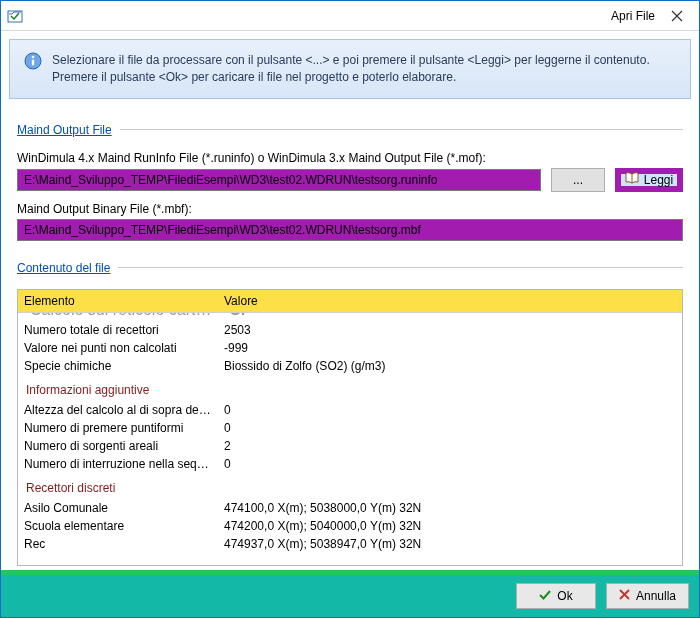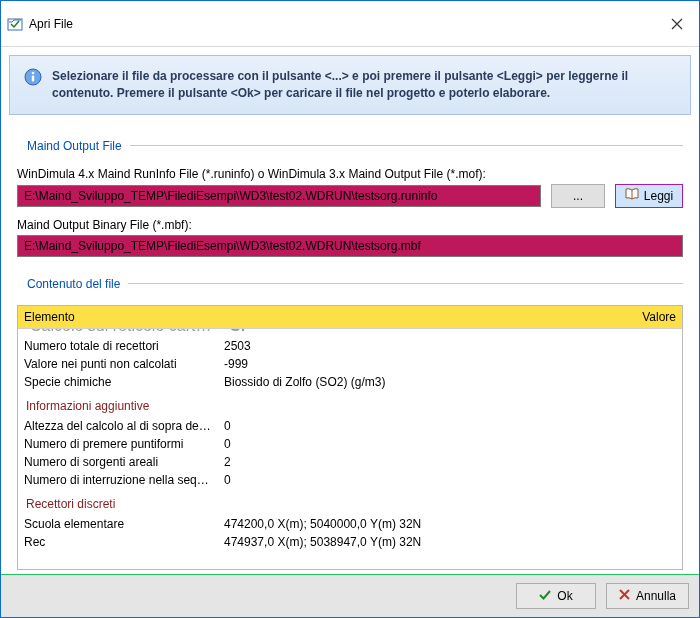--- a/index.html
+++ b/index.html
@@ -1,47 +1,47 @@
 <!DOCTYPE html>
 <html><head>
 <meta charset="utf-8">
 <style>
   * { box-sizing: border-box; }
   html, body { margin: 0; padding: 0; font-family: "Segoe UI", Tahoma, sans-serif; font-size: 12px; color: #000; }
   .window { width: 700px; height: 618px; border: 1px solid #0a6ccc; background: #fff; display: flex; flex-direction: column; }
-  .titlebar { height: 46px; display: flex; align-items: center; padding: 0 0 0 6px; border-bottom: 1px solid #d9d9d9; background: #fff; }
+  .titlebar { height: 30px; display: flex; align-items: center; padding: 0 0 0 6px; border-bottom: 1px solid #d9d9d9; background: #fff; text-align: right; }
   .titlebar .icon { width: 16px; height: 16px; margin-right: 6px; }
   .titlebar .title { flex: 1; font-size: 12px; }
   .titlebar .close { width: 44px; height: 29px; display: flex; align-items: center; justify-content: center; }
   .titlebar .close svg { width: 12px; height: 12px; }
   .infobar { margin: 8px 8px 4px 8px; padding: 12px 14px; background: linear-gradient(#e8f0fb, #d7e6f7); border: 1px solid #a9c3e6; display: flex; gap: 10px; color: #2a3c5b; }
   .infobar .ico { flex: 0 0 auto; }
-  .infobar .txt { line-height: 1.4; font-weight: bold; }
+  .infobar .txt { line-height: 1.4; }
   .content { padding: 10px 16px 4px 16px; flex: 1; overflow: hidden; display: flex; flex-direction: column; }
-  .fieldset-label { color: #0050b7; display: flex; align-items: center; gap: 8px; margin: 10px 0 14px 10px; }
+  .fieldset-label { color: #0050b7; display: flex; align-items: center; gap: 8px; margin: 10px 0 14px 0; text-decoration: underline; }
   .fieldset-label .line { flex: 1; height: 1px; background: #c9c9c9; }
   .formrow-label { margin-bottom: 3px; }
   .row { display: flex; gap: 10px; align-items: center; margin-bottom: 10px; }
-  .textbox { flex: 1; border: 1px solid #7a7a7a; height: 22px; padding: 2px 6px; font: inherit; background: #be185d; }
+  .textbox { flex: 1; border: 1px solid #7a7a7a; height: 22px; padding: 2px 6px; font: inherit; background: #a21caf; }
   .browse-btn { width: 54px; height: 24px; border: 1px solid #adadad; background: #e1e1e1; text-align: center; line-height: 22px; cursor: default; }
-  .leggi-btn { width: 68px; height: 24px; border: 1px solid #a21caf; background: #cfe3fb; display: flex; align-items: center; justify-content: center; gap: 5px; cursor: default; }
+  .leggi-btn { width: 68px; height: 24px; border: 6px solid #a21caf; background: #cfe3fb; display: flex; align-items: center; justify-content: center; gap: 5px; cursor: default; }
   .grid-wrap { border: 1px solid #b9b9b9; flex: 1; position: relative; display: flex; flex-direction: column; min-height: 0; }
   .grid-header { display: flex; border-bottom: 1px solid #d0d0d0; background: #fde047; font-weight: 400; }
   .col1 { width: 200px; padding: 4px 6px; }
-  .col2 { flex: 1; padding: 4px 6px; text-align: right; }
+  .col2 { flex: 1; padding: 4px 6px; }
   .grid-body { flex: 1; overflow-y: scroll; }
   .grid-body::-webkit-scrollbar { width: 17px; }
   .grid-body::-webkit-scrollbar-track { background: #f0f0f0; }
   .grid-body::-webkit-scrollbar-thumb { background: #c5c5c5; border: 1px solid #a0a0a0; }
   .grid-row { display: flex; align-items: center; }
   .grid-row .c1 { width: 200px; padding: 2px 6px; white-space: nowrap; overflow: hidden; text-overflow: ellipsis; }
   .grid-row .c2 { flex: 1; padding: 2px 6px; white-space: nowrap; }
   .grid-group { color: #7f1d1d; padding: 8px 6px 4px 8px; font-weight: 400; }
   .grid-row.indent .c1 { padding-left: 6px; }
-  .footer { border-top: 1px solid #22c55e; padding: 8px 10px; display: flex; justify-content: flex-end; gap: 10px; background: #e5e5e5; }
+  .footer { border-top: 5px solid #22c55e; padding: 8px 10px; display: flex; justify-content: flex-end; gap: 10px; background: #14b8a6; }
   .btn { min-width: 80px; height: 26px; border: 1px solid #adadad; background: #e8e8e8; padding: 0 12px; display: flex; align-items: center; justify-content: center; gap: 6px; cursor: default; }
   .cut-top { color:#9a9a9a; font-size:16px; padding:0 6px 2px 6px; overflow:hidden; white-space:nowrap; }
 </style>
 </head>
 <body>
 
 <div class="window">
 
   <div class="titlebar">
     <span class="icon">
@@ -138,20 +138,24 @@
             <div class="c1">Numero di sorgenti areali</div>
             <div class="c2">2</div>
           </div>
         <div class="grid-row indent">
             <div class="c1">Numero di interruzione nella seque...</div>
             <div class="c2">0</div>
           </div>
 
         <div class="grid-group">Recettori discreti</div>
         <div class="grid-row indent">
+            <div class="c1">Asilo Comunale</div>
+            <div class="c2">474100,0 X(m); 5038000,0 Y(m) 32N</div>
+          </div>
+        <div class="grid-row indent">
             <div class="c1">Scuola elementare</div>
             <div class="c2">474200,0 X(m); 5040000,0 Y(m) 32N</div>
           </div>
         <div class="grid-row indent">
             <div class="c1">Rec</div>
             <div class="c2">474937,0 X(m); 5038947,0 Y(m) 32N</div>
           </div>
       </div>
     </div>
 

